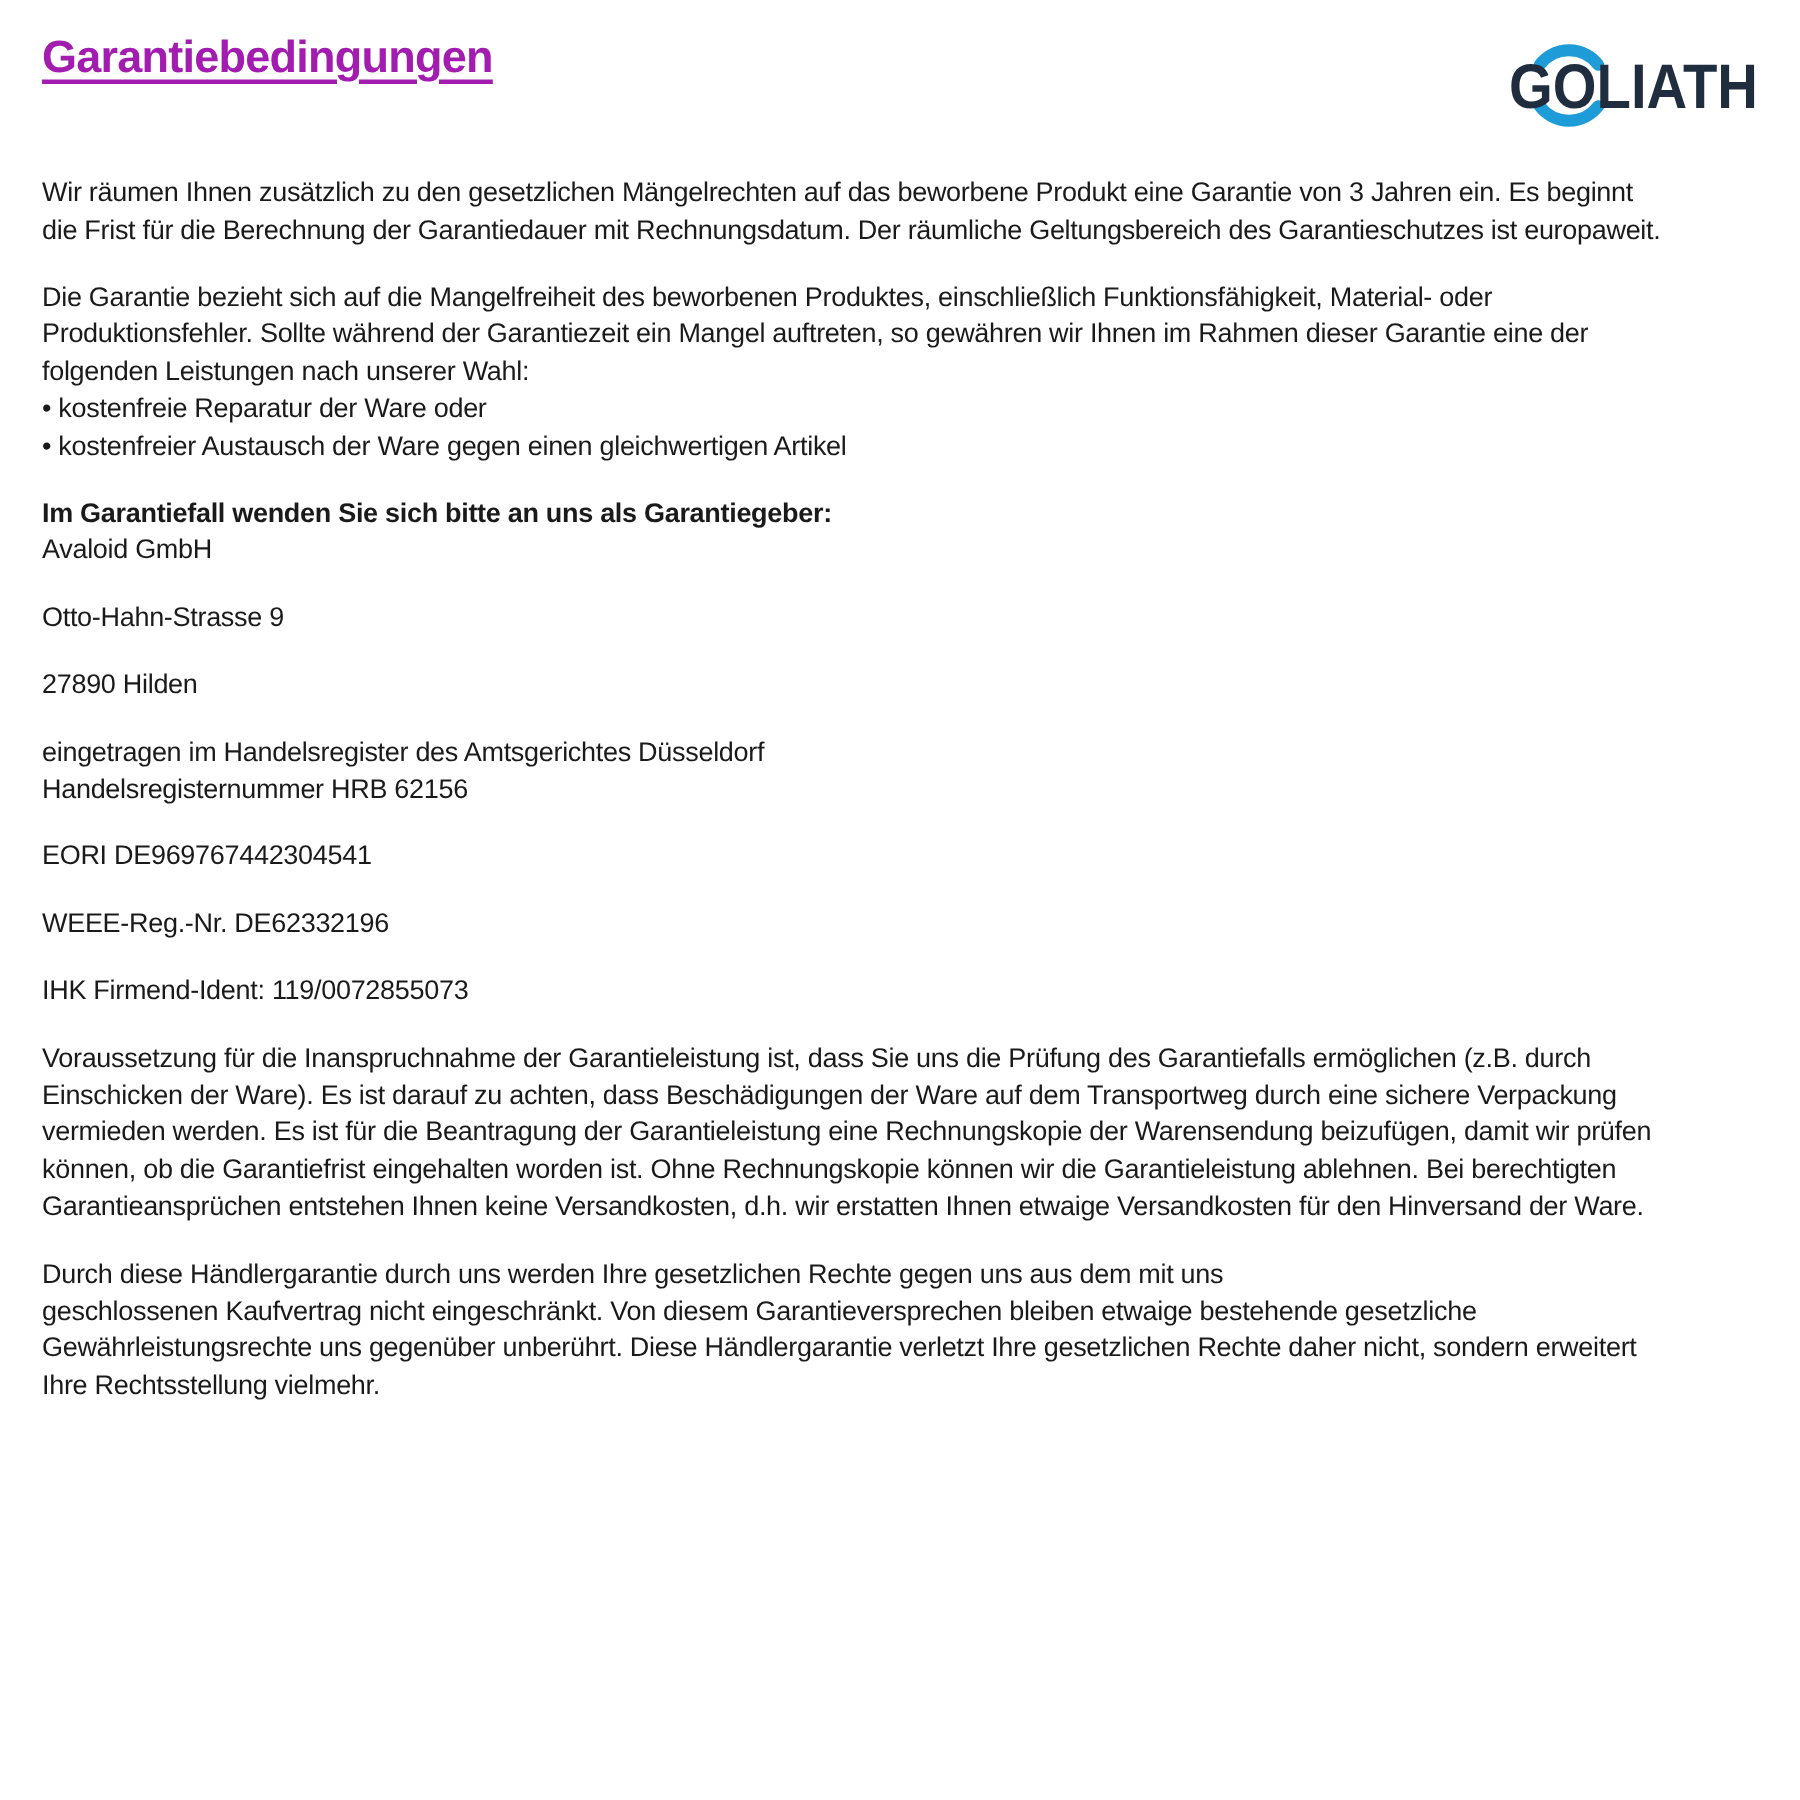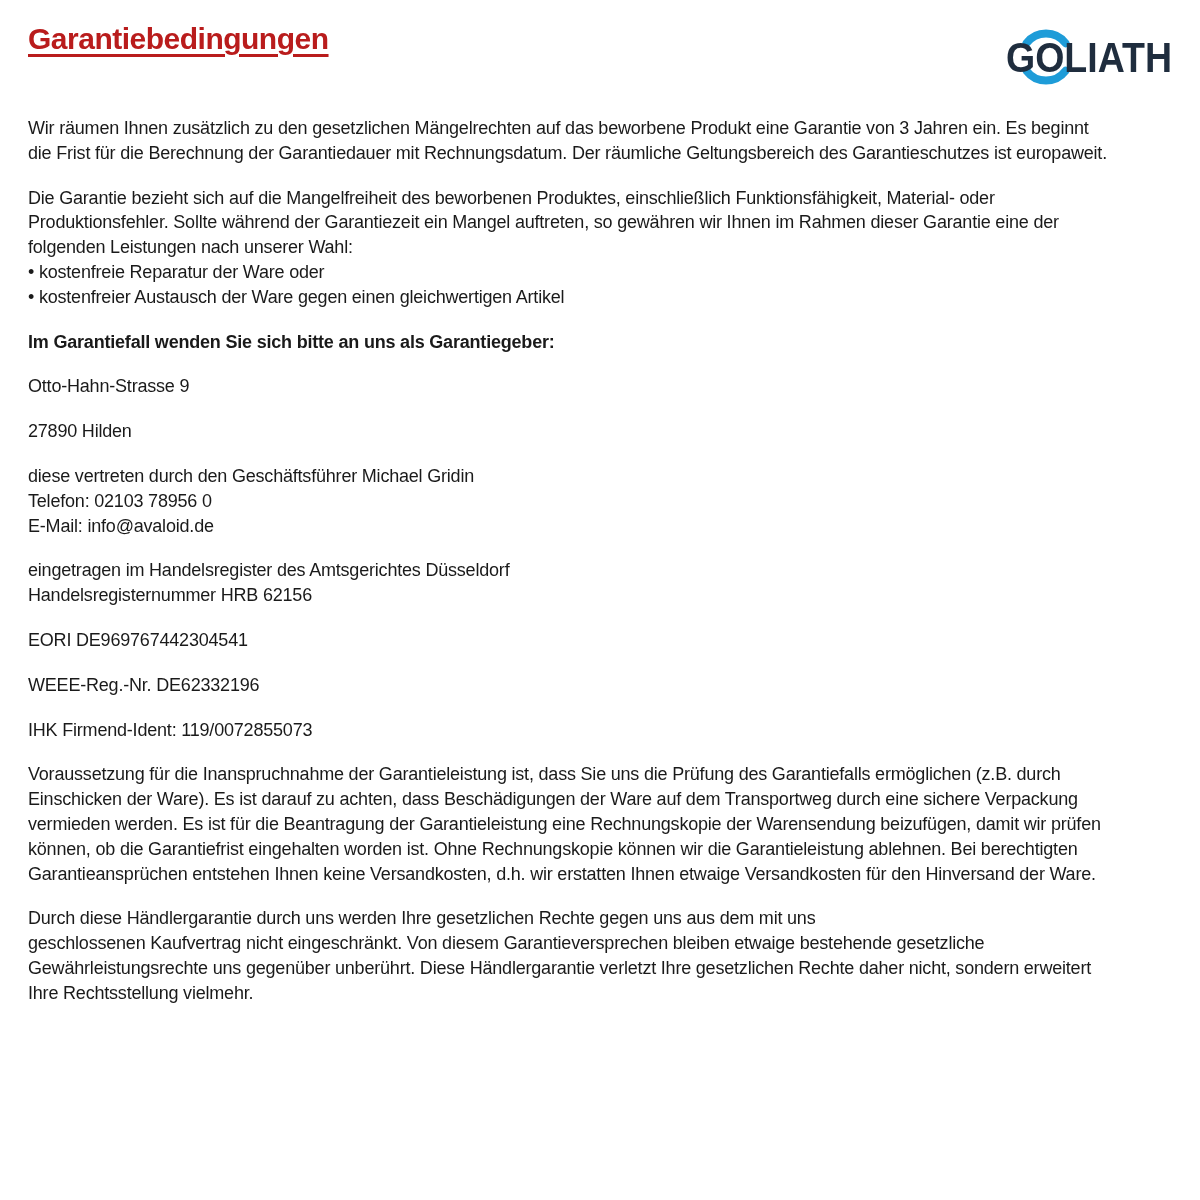--- a/index.html
+++ b/index.html
@@ -22,21 +22,21 @@
     position: relative;
     height: 60px;
   }
   .doc-title {
     display: inline-block;
     margin: 0;
     font-size: 30px;
     line-height: 34px;
     font-weight: 700;
     letter-spacing: -0.5px;
-    color: #b91c1c;
+    color: #a21caf;
     text-decoration: underline;
     text-decoration-thickness: 3px;
     text-underline-offset: 5px;
   }
   .logo {
     position: absolute;
     top: -12px;
     right: 0;
   }
   .content {
@@ -77,28 +77,26 @@
 die Frist für die Berechnung der Garantiedauer mit Rechnungsdatum. Der räumliche Geltungsbereich des Garantieschutzes ist europaweit.</div>
 
     <div class="block">Die Garantie bezieht sich auf die Mangelfreiheit des beworbenen Produktes, einschließlich Funktionsfähigkeit, Material- oder
 Produktionsfehler. Sollte während der Garantiezeit ein Mangel auftreten, so gewähren wir Ihnen im Rahmen dieser Garantie eine der
 folgenden Leistungen nach unserer Wahl:
 • kostenfreie Reparatur der Ware oder
 • kostenfreier Austausch der Ware gegen einen gleichwertigen Artikel</div>
 
     <div class="block bold">Im Garantiefall wenden Sie sich bitte an uns als Garantiegeber:</div>
 
+    <div class="block tight">Avaloid GmbH</div>
 
     <div class="block">Otto-Hahn-Strasse 9</div>
 
     <div class="block">27890 Hilden</div>
 
-    <div class="block">diese vertreten durch den Geschäftsführer Michael Gridin
-Telefon: 02103 78956 0
-E-Mail: info@avaloid.de</div>
 
     <div class="block">eingetragen im Handelsregister des Amtsgerichtes Düsseldorf
 Handelsregisternummer HRB 62156</div>
 
     <div class="block">EORI DE969767442304541</div>
 
     <div class="block">WEEE-Reg.-Nr. DE62332196</div>
 
     <div class="block">IHK Firmend-Ident: 119/0072855073</div>
 

